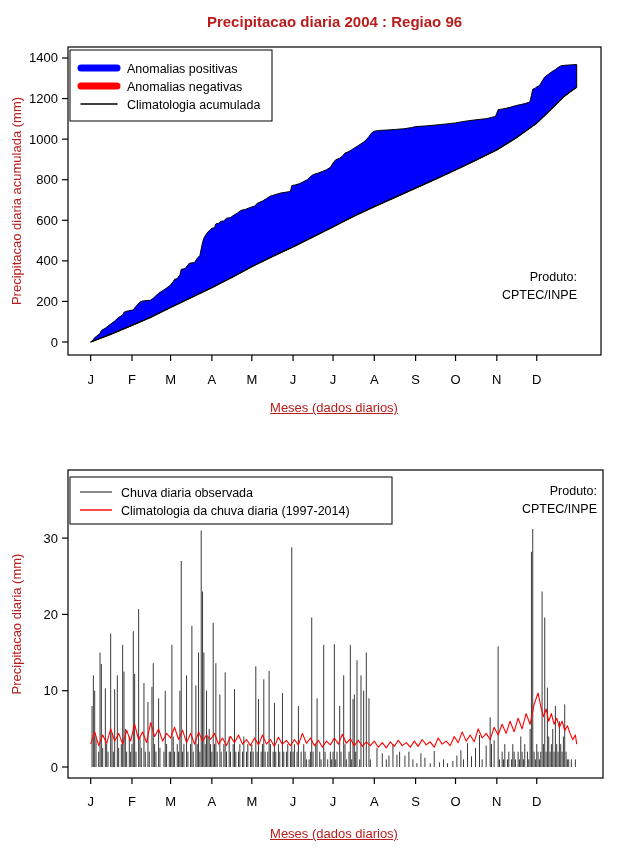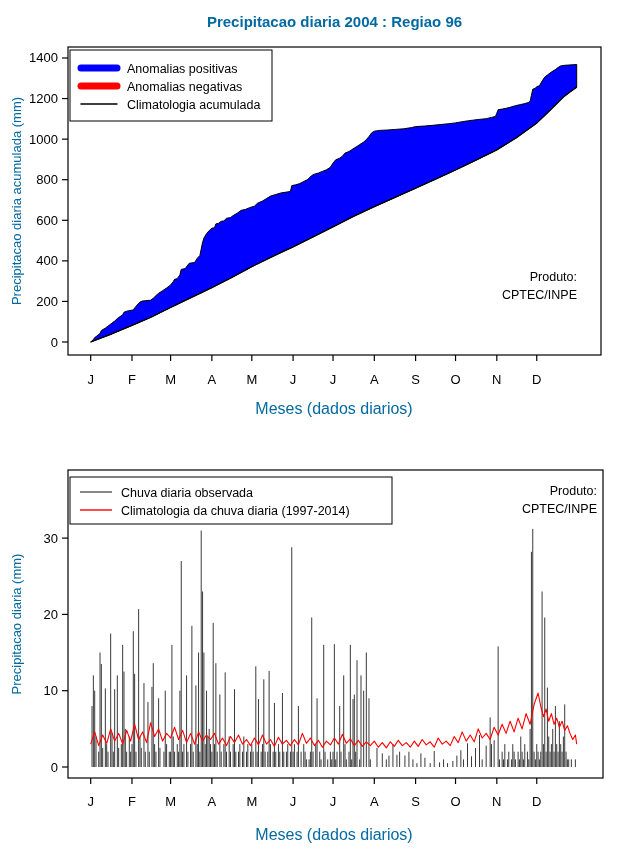--- a/index.html
+++ b/index.html
@@ -1,22 +1,22 @@
 <!DOCTYPE html>
 <html><head>
 <meta charset="utf-8">
 <style>
   html,body{margin:0;padding:0;background:#ffffff;}
   .figure{position:relative;width:640px;height:850px;background:#ffffff;
-          font-family:"Liberation Sans",sans-serif;color:#0369a1;overflow:hidden;}
+          font-family:"Liberation Sans",sans-serif;color:#b91c1c;overflow:hidden;}
   .title{position:absolute;left:68px;top:13px;width:533px;text-align:center;
          font-size:15px;font-weight:bold;white-space:nowrap;}
   .vlabel{position:absolute;white-space:nowrap;font-size:13px;
           transform:translate(-50%,-50%) rotate(-90deg);}
-  .hlabel{position:absolute;white-space:nowrap;font-size:16px;transform:translateX(-50%);}
+  .hlabel{position:absolute;white-space:nowrap;font-size:13px;transform:translateX(-50%);text-decoration:underline;}
   svg{position:absolute;left:0;top:0;}
   svg text{font-family:"Liberation Sans",sans-serif;fill:#000;}
 </style>
 </head>
 <body>
 
 <div class="figure">
   <div class="title">Precipitacao diaria 2004 : Regiao 96</div>
   <div class="vlabel" style="left:16px;top:201px">Precipitacao diaria acumulada (mm)</div>
   <div class="hlabel" style="left:334px;top:400px">Meses (dados diarios)</div>

